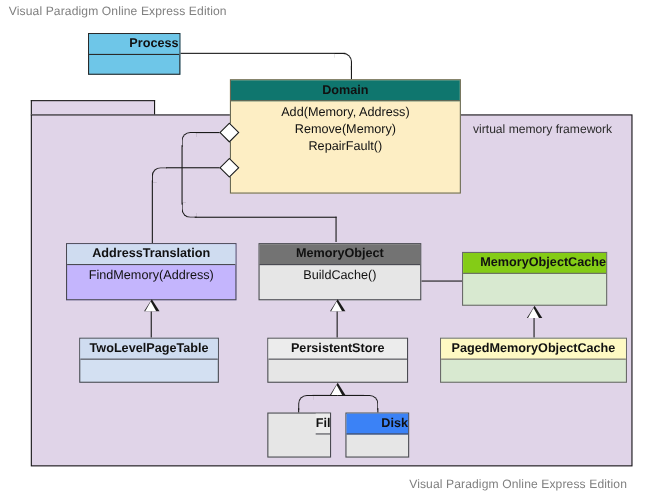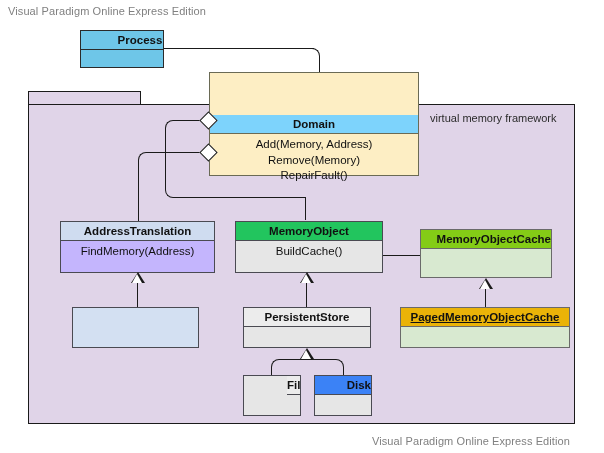--- a/index.html
+++ b/index.html
@@ -202,67 +202,68 @@
   <div class="ln lnv" style="left:342.7px; top:371px; width:1.3px; height:5px;"></div>
 
   <div class="cls" style="left:80px; top:30px; width:84px; height:38px;
               background:#6ec6e8; border-color:#2a2a2a;">
     <div class="hdr" style="background:#6ec6e8; border-bottom-color:#2a2a2a;padding-left:36px;">Process</div>
     <div class="body" style="height:18px;"></div>
   </div>
 
   <div class="cls" style="left:209px; top:72px; width:210px; height:104px;
               background:#fdeec4; border-color:#6a6a55;">
-    <div class="hdr" style="background:#7dd3fc; border-bottom-color:#6a6a55;margin-top:42px;">Domain</div>
+    <div class="hdr" style="background:#0f766e; border-bottom-color:#6a6a55;">Domain</div>
     <div class="body">
       <div>Add(Memory, Address)</div>
       <div>Remove(Memory)</div>
       <div>RepairFault()</div>
     </div>
   </div>
 
   <div class="diamond" style="left:202px; top:113.5px;"></div>
   <div class="diamond" style="left:202px; top:145.5px;"></div>
 
   <div class="cls" style="left:60px; top:221px; width:155px; height:52px;
               background:#c4b5fd; border-color:#4a4a52;">
     <div class="hdr" style="background:#cfdcf0;">AddressTranslation</div>
     <div class="body">
       <div>FindMemory(Address)</div>
     </div>
   </div>
 
   <div class="cls" style="left:235px; top:221px; width:148px; height:52px;
               background:#e6e6e6; border-color:#4a4a52;">
-    <div class="hdr" style="background:#22c55e;">MemoryObject</div>
+    <div class="hdr" style="background:#737373;">MemoryObject</div>
     <div class="body">
       <div>BuildCache()</div>
     </div>
   </div>
 
   <div class="cls" style="left:420px; top:229px; width:132px; height:49px;
               background:#d8e9d0; border-color:#6a6a6a;">
     <div class="hdr" style="background:#84cc16; border-bottom-color:#6a6a6a;text-align:right;">MemoryObjectCache</div>
     <div class="body" style="height:29px;"></div>
   </div>
 
   <div class="cls" style="left:72px; top:307px; width:127px; height:41px;
               background:#d3e0f2; border-color:#4a4a52;">
+    <div class="hdr" style="background:#cfdcf0;">TwoLevelPageTable</div>
     <div class="body" style="height:21px;"></div>
   </div>
 
   <div class="cls" style="left:243px; top:307px; width:128px; height:41px;
               background:#e6e6e6; border-color:#4a4a52;">
     <div class="hdr" style="background:#ececec;">PersistentStore</div>
     <div class="body" style="height:21px;"></div>
   </div>
 
   <div class="cls" style="left:400px; top:307px; width:170px; height:41px;
               background:#d8e9d0; border-color:#6a6a6a;">
-    <div class="hdr" style="background:#eab308; border-bottom-color:#6a6a6a;text-decoration:underline;">PagedMemoryObjectCache</div>
+    <div class="hdr" style="background:#fef9c3; border-bottom-color:#6a6a6a;">PagedMemoryObjectCache</div>
     <div class="body" style="height:21px;"></div>
   </div>
 
   <div class="cls" style="left:243px; top:375px; width:58px; height:41px;
               background:#e6e6e6; border-color:#4a4a52;">
     <div class="hdr" style="background:#ececec;margin-left:43px;">File</div>
     <div class="body" style="height:21px;"></div>
   </div>
 
   <div class="cls" style="left:314px; top:375px; width:58px; height:41px;

